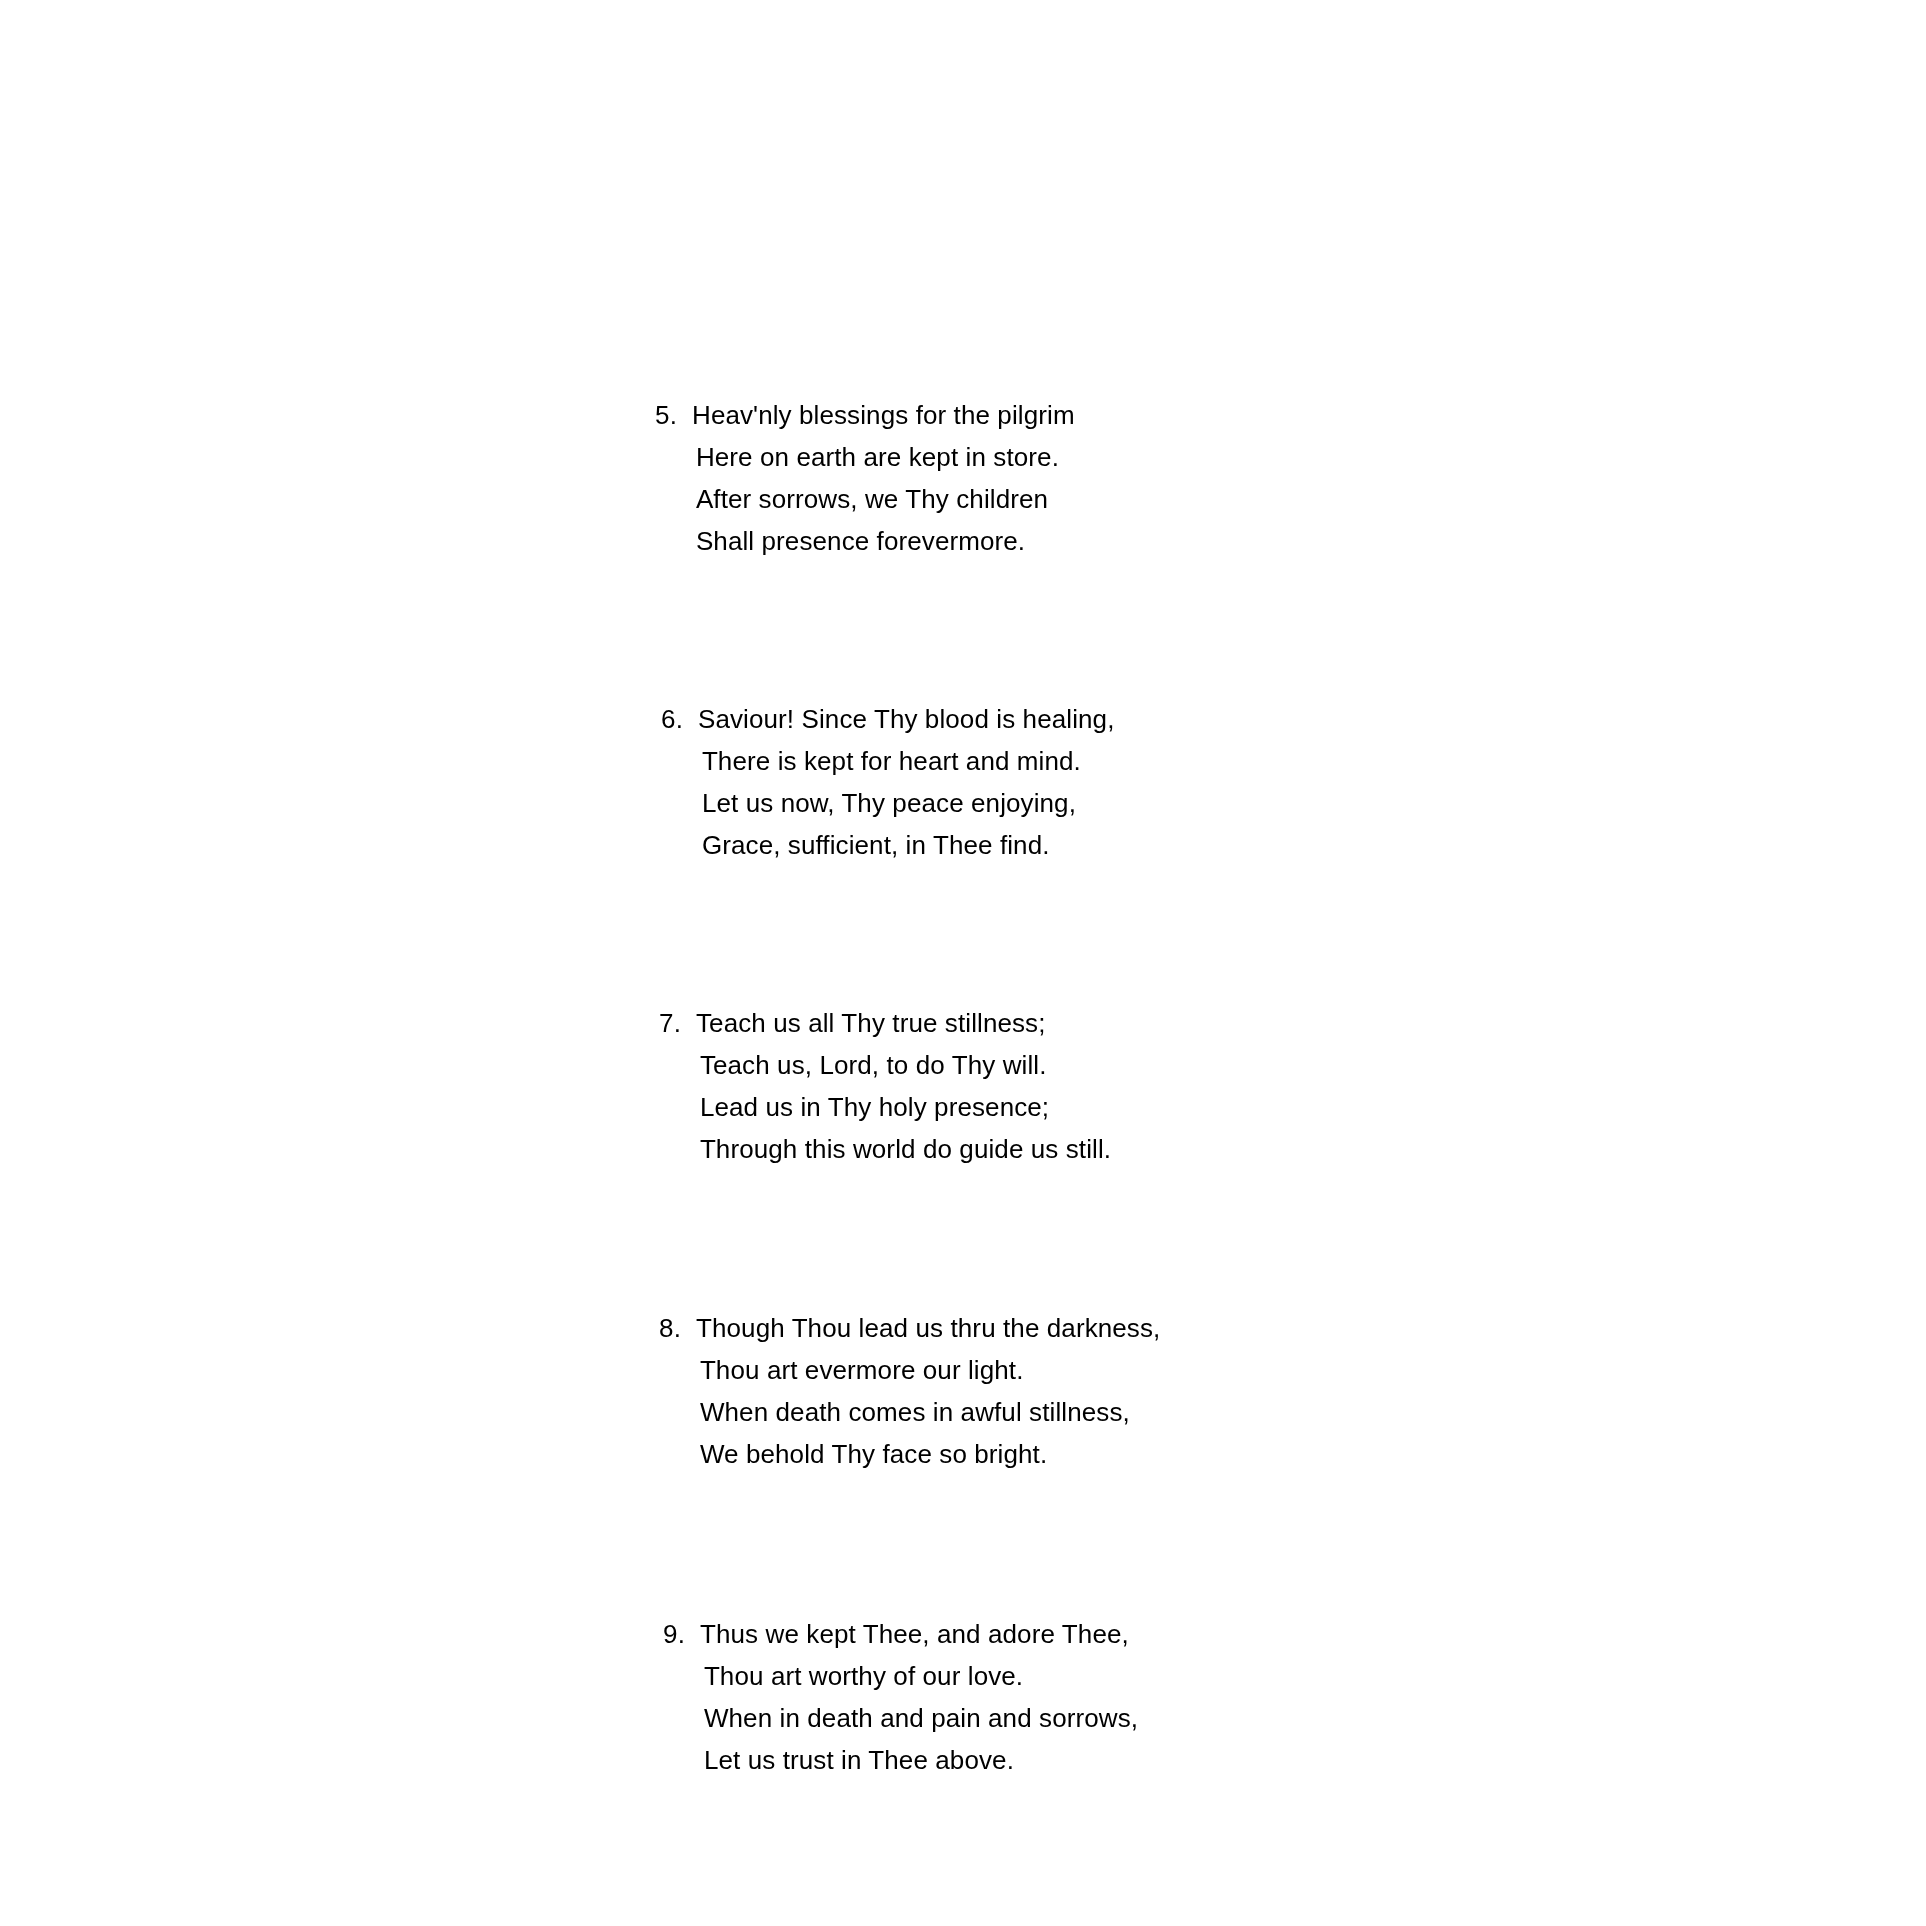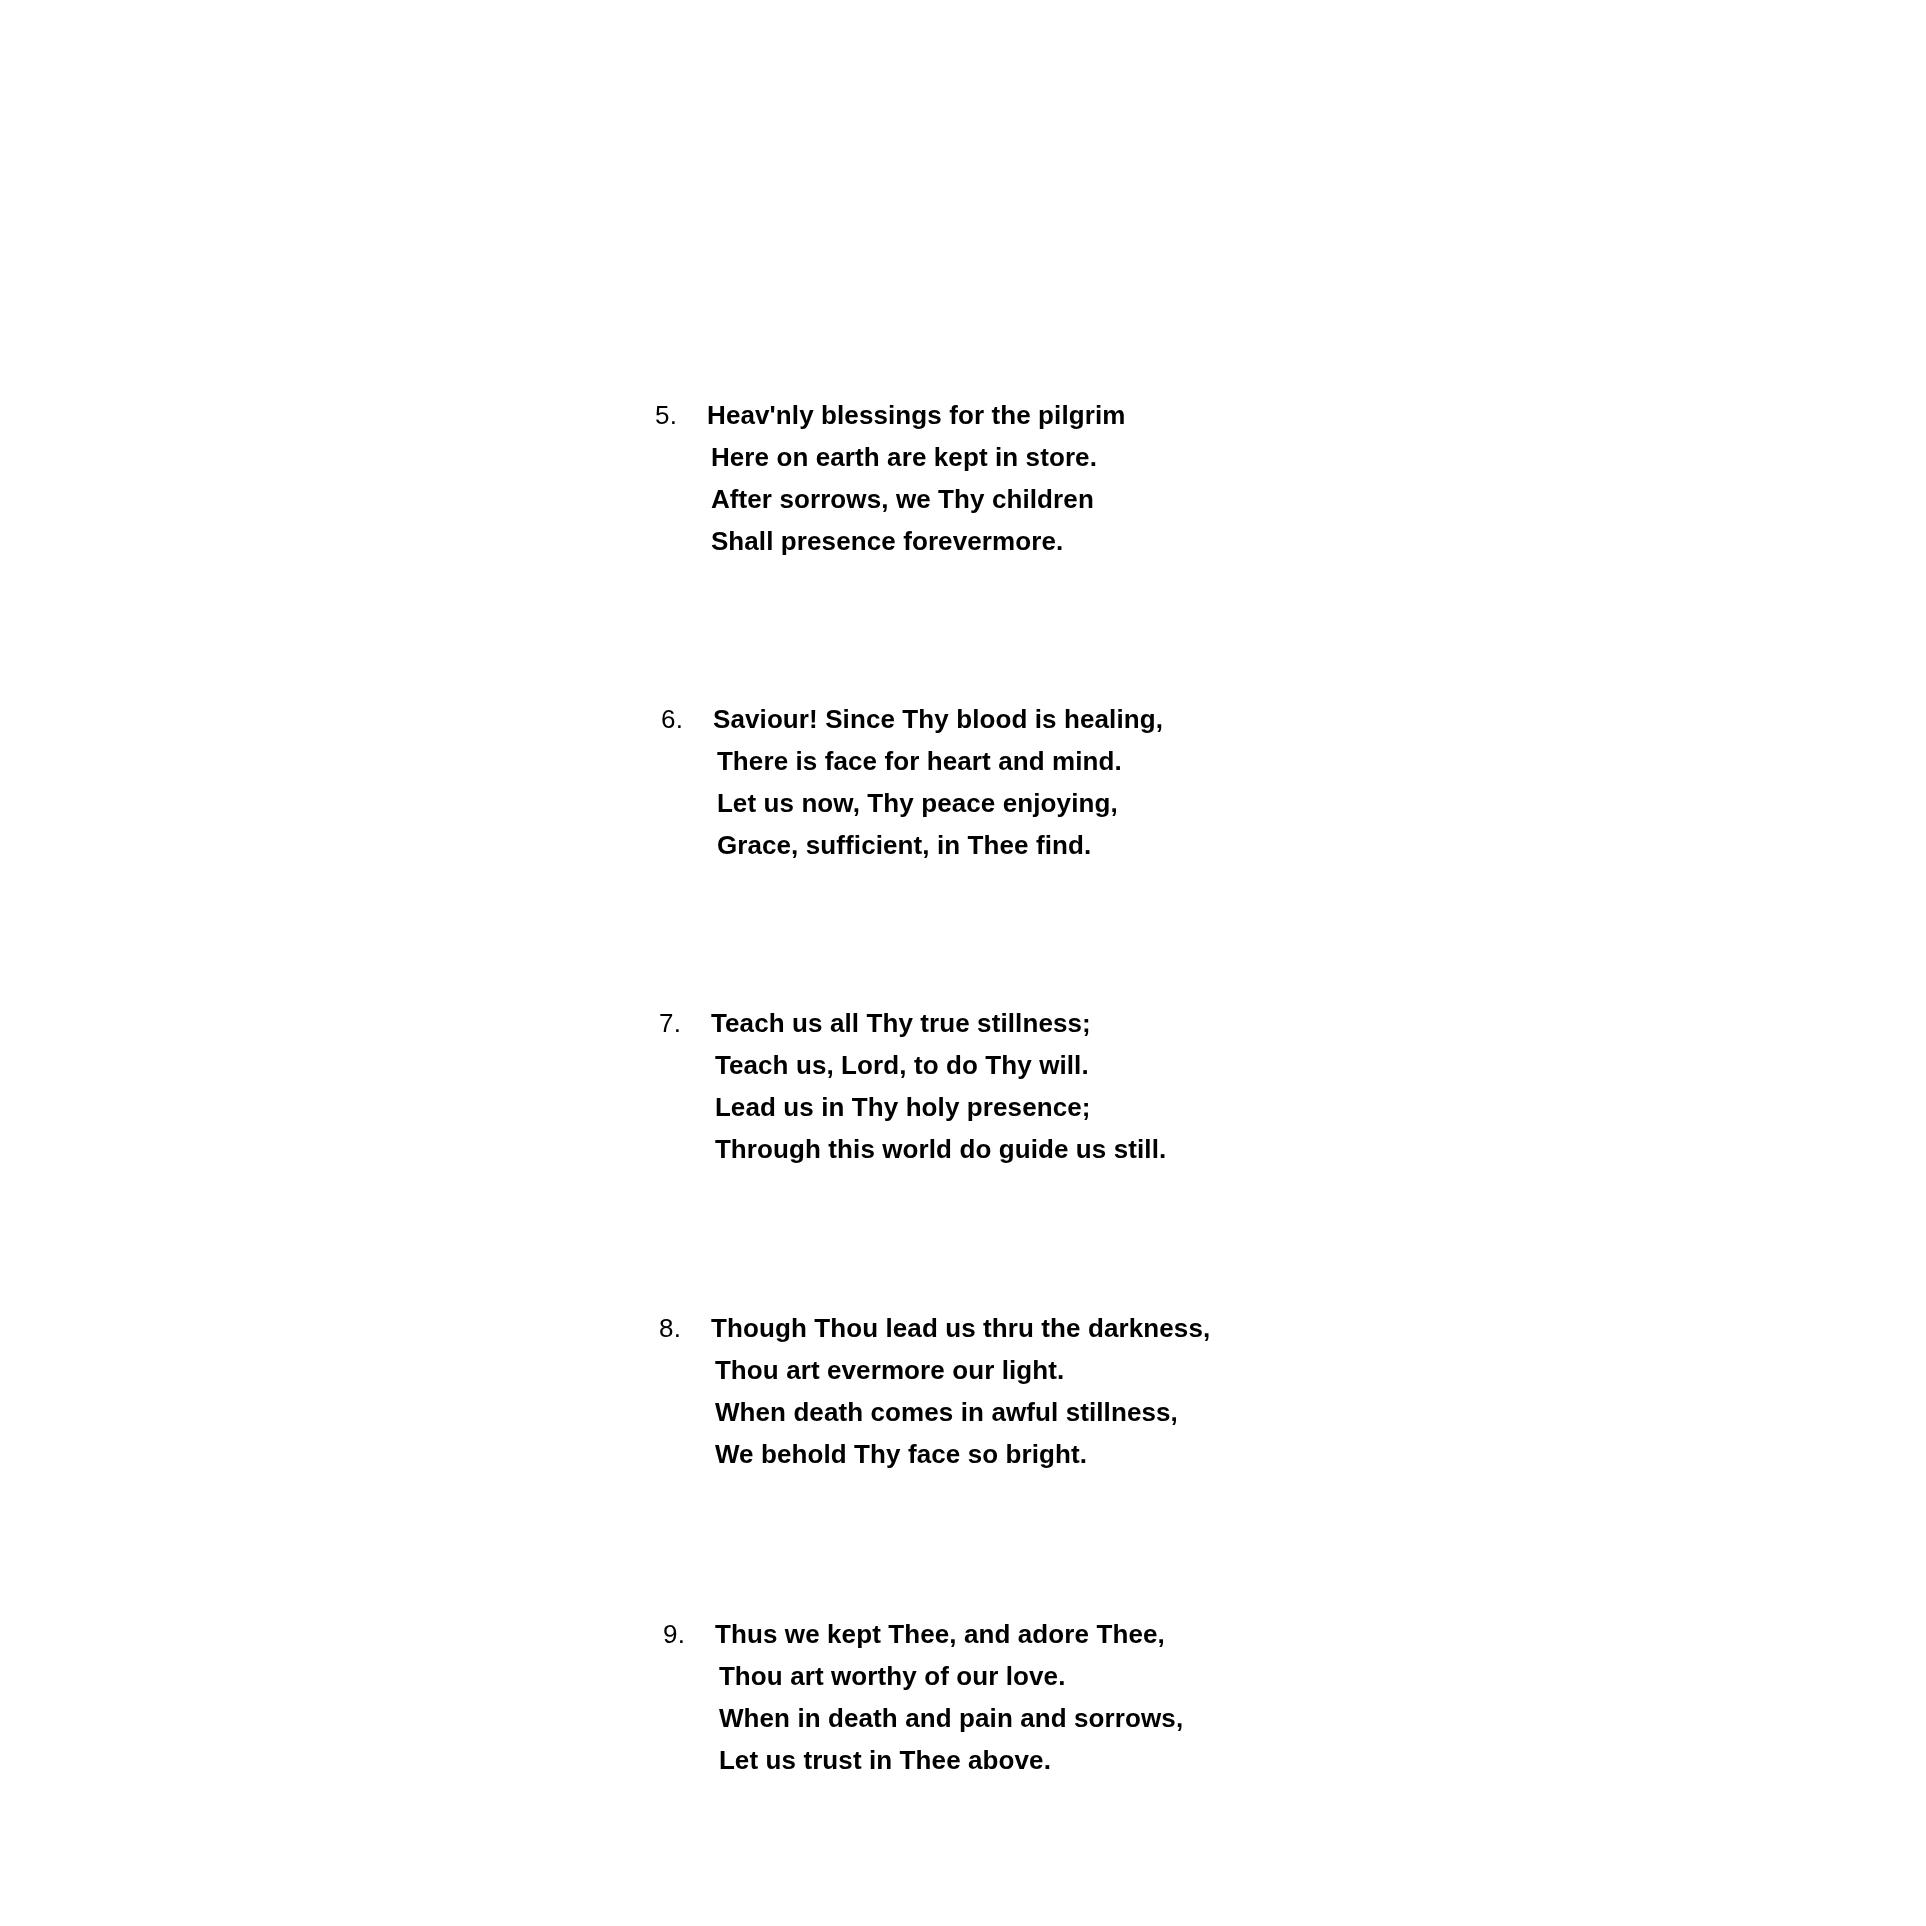--- a/index.html
+++ b/index.html
@@ -31,23 +31,22 @@
   .stanza-number {
     width: 58px;
     text-align: right;
     font-size: 26px;
     line-height: 42px;
     letter-spacing: 0.1px;
     flex: 0 0 auto;
   }
 
   .stanza-lines {
-    margin-left: 30px;
+    margin-left: 15px;
     flex: 0 0 auto;
-    font-weight: bold;
   }
 
   .poem-line {
     font-size: 26px;
     line-height: 42px;
     letter-spacing: 0.1px;
     white-space: pre;
   }
 
   
@@ -75,21 +74,21 @@
       <div class="poem-line continuation">Here on earth are kept in store.</div>
       <div class="poem-line continuation">After sorrows, we Thy children</div>
       <div class="poem-line continuation">Shall presence forevermore.</div>
     </div>
   </div>
 
   <div class="stanza" id="stanza-6">
     <div class="stanza-number">6.</div>
     <div class="stanza-lines">
       <div class="poem-line">Saviour! Since Thy blood is healing,</div>
-      <div class="poem-line continuation">There is face for heart and mind.</div>
+      <div class="poem-line continuation">There is kept for heart and mind.</div>
       <div class="poem-line continuation">Let us now, Thy peace enjoying,</div>
       <div class="poem-line continuation">Grace, sufficient, in Thee find.</div>
     </div>
   </div>
 
   <div class="stanza" id="stanza-7">
     <div class="stanza-number">7.</div>
     <div class="stanza-lines">
       <div class="poem-line">Teach us all Thy true stillness;</div>
       <div class="poem-line continuation">Teach us, Lord, to do Thy will.</div>

